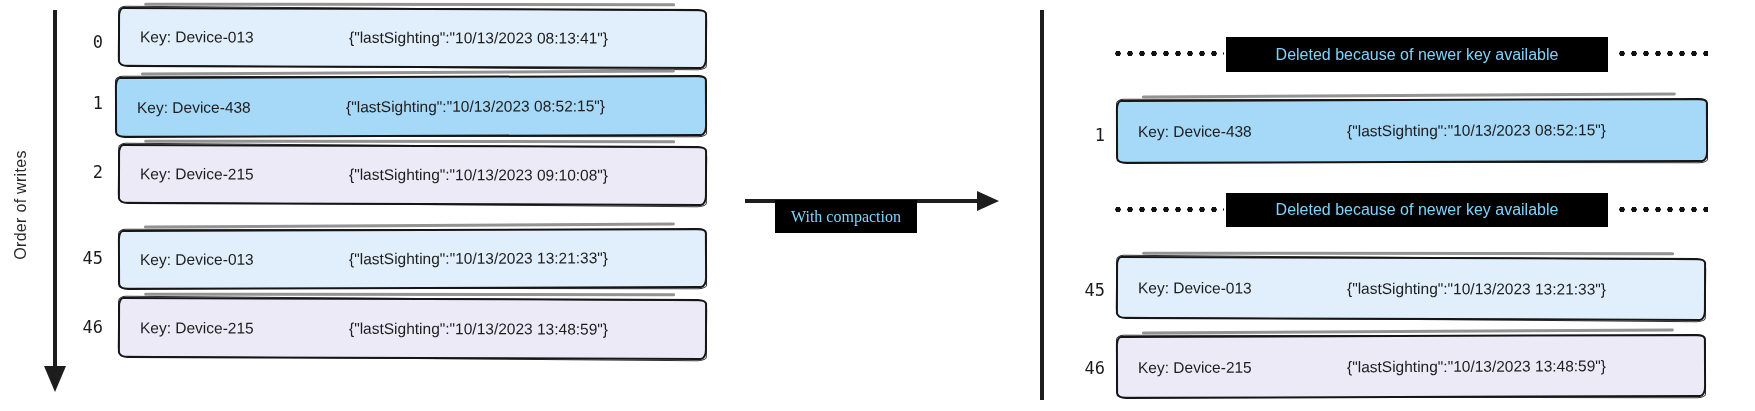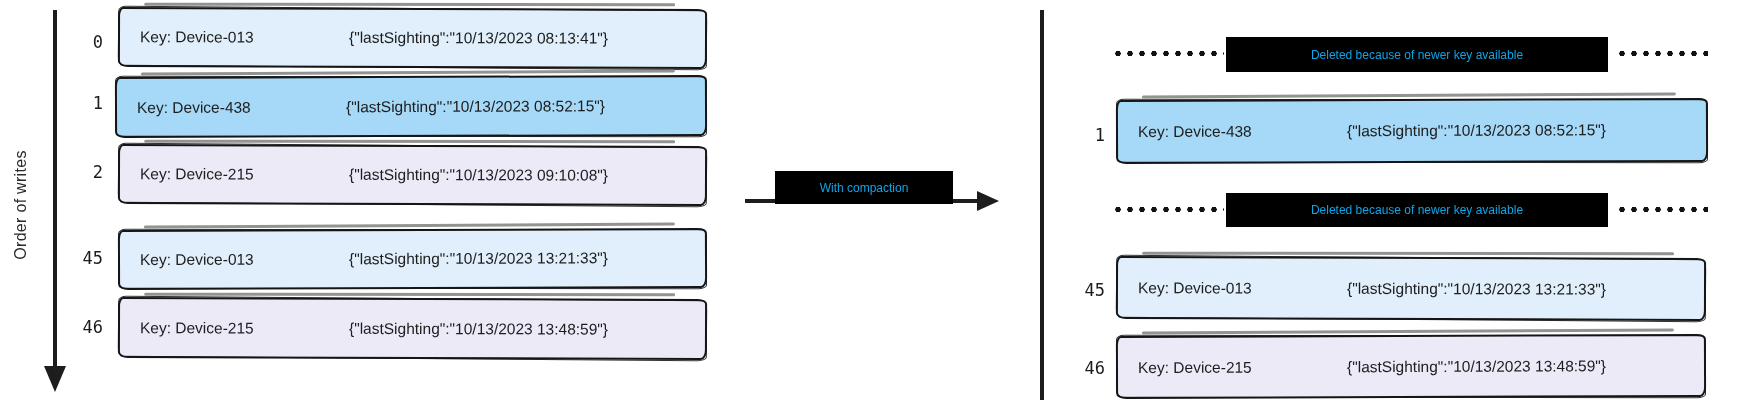--- a/index.html
+++ b/index.html
@@ -87,25 +87,25 @@
   .right-head {
     position:absolute;
     width:0; height:0;
     border-top:10px solid transparent;
     border-bottom:10px solid transparent;
     border-left:22px solid #1d1d1d;
   }
   .black-label {
     position:absolute;
     background:#000000;
-    color:#0ea5e9;
+    color:#7dd3fc;
     display:flex;
     align-items:center;
     justify-content:center;
-    font-size:12px;
+    font-size:16px;
     white-space:nowrap;
   }
 
   
   .dots {
     position:absolute; height:7px;
     background-image:radial-gradient(circle, #111 2.5px, transparent 2.9px);
     background-size:12px 7px;
     background-repeat:repeat-x;
     background-position:left center;
@@ -141,21 +141,21 @@
   <div class="record fill-lightblue tilt-b" style="left:118px; top:229px; width:589px; height:60px;">
     <span class="key">Key: Device-013</span>
     <span class="val">{"lastSighting":"10/13/2023 13:21:33"}</span>
   </div>
   <div class="record fill-lavender tilt-a" style="left:118px; top:298px; width:589px; height:61px;">
     <span class="key">Key: Device-215</span>
     <span class="val">{"lastSighting":"10/13/2023 13:48:59"}</span>
   </div>
 
   <div class="h-line" style="left:745px; top:199px; width:235px; height:4px;"></div>
-  <div class="black-label" style="left:775px; top:171px; width:178px; height:33px;">With compaction</div>
+  <div class="black-label" style="left:775px; top:200px; width:142px; height:33px;font-family:Liberation Serif, serif;">With compaction</div>
   <div class="right-head" style="left:977px; top:191px;"></div>
 
   <div class="v-line" style="left:1040px; top:10px; width:3.5px; height:390px;"></div>
 
   <div class="dots" style="left:1112px; top:50px; width:112px;"></div>
   <div class="black-label" style="left:1226px; top:37px; width:382px; height:35px;">Deleted because of newer key available</div>
   <div class="dots" style="left:1616px; top:50px; width:92px;"></div>
 
   <span class="idx" style="left:1071px; top:124px;">1</span>
   <div class="record fill-blue tilt-b" style="left:1116px; top:99px; width:592px; height:64px;">

